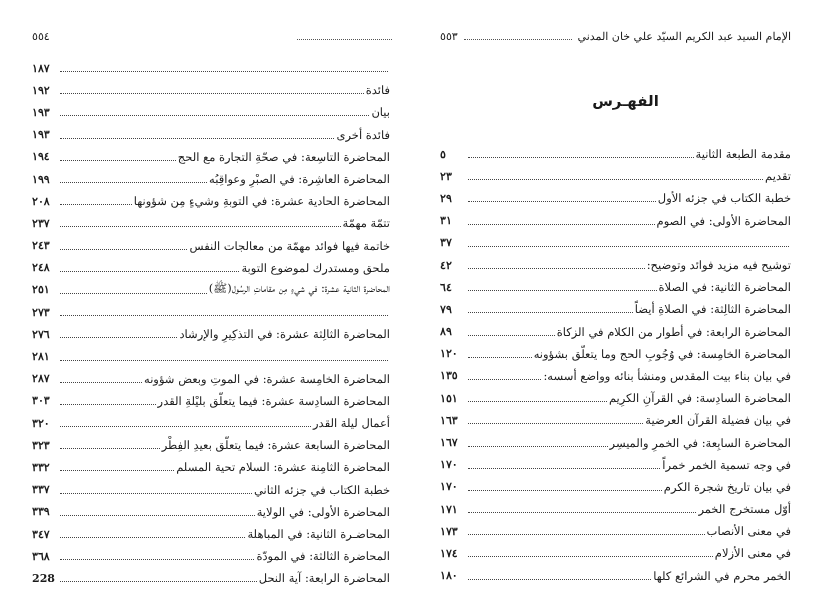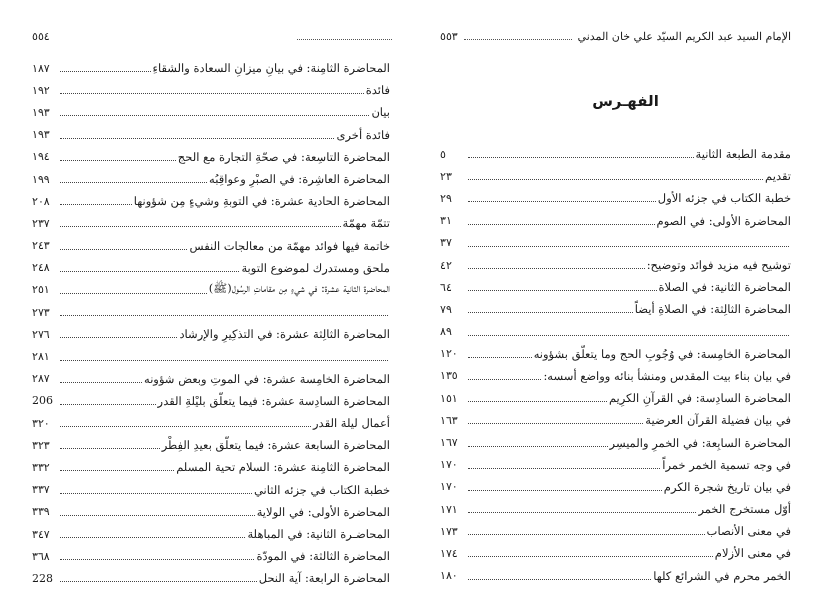--- a/index.html
+++ b/index.html
@@ -39,33 +39,32 @@
   .page-right .toc { top: 143px; left: 28px; right: 32px; }
   .toc-row {
     height: 22.2px; display: flex; flex-direction: row-reverse; align-items: center;
     font-size: 11.5px;
   }
   .toc-label { direction: rtl; white-space: nowrap; }
   .toc-leader {
     flex: 1; height: 1px; margin: 0 2px;
     border-bottom: 1.5px dotted #444; transform: translateY(3px);
   }
-  .toc-page { direction: rtl; white-space: nowrap; min-width: 26px; text-align: left; font-weight: normal; font-size: 11px; }
+  .toc-page { direction: rtl; white-space: nowrap; min-width: 26px; text-align: left; font-weight: bold; font-size: 11px; }
 </style>
 </head>
 <body>
 
 <div class="page page-left">
   <div class="running-header">
     <span class="rh-leader"></span>
     <span class="rh-num">٥٥٤</span>
   </div>
   <ul class="toc">
       <li class="toc-row">
-        <span class="toc-label">المحاضرة الثامِنة: في بيانِ ميزانِ السعادة والشقاءِ</span>
         <span class="toc-leader"></span>
         <span class="toc-page">١٨٧</span>
       </li>
       <li class="toc-row">
         <span class="toc-label">فائدة</span>
         <span class="toc-leader"></span>
         <span class="toc-page">١٩٢</span>
       </li>
       <li class="toc-row">
         <span class="toc-label">بيان</span>
@@ -126,21 +125,21 @@
         <span class="toc-page">٢٨١</span>
       </li>
       <li class="toc-row">
         <span class="toc-label">المحاضرة الخامِسة عشرة: في الموتِ وبعض شؤونه</span>
         <span class="toc-leader"></span>
         <span class="toc-page">٢٨٧</span>
       </li>
       <li class="toc-row">
         <span class="toc-label">المحاضرة السادِسة عشرة: فيما يتعلّق بليْلةِ القدر</span>
         <span class="toc-leader"></span>
-        <span class="toc-page">206</span>
+        <span class="toc-page">٣٠٣</span>
       </li>
       <li class="toc-row">
         <span class="toc-label">أعمال ليلة القدر</span>
         <span class="toc-leader"></span>
         <span class="toc-page">٣٢٠</span>
       </li>
       <li class="toc-row">
         <span class="toc-label">المحاضرة السابعة عشرة: فيما يتعلّق بعيدِ الفِطْر</span>
         <span class="toc-leader"></span>
         <span class="toc-page">٣٢٣</span>
@@ -219,20 +218,21 @@
         <span class="toc-label">المحاضرة الثانية: في الصلاة</span>
         <span class="toc-leader"></span>
         <span class="toc-page">٦٤</span>
       </li>
       <li class="toc-row">
         <span class="toc-label">المحاضرة الثالِثة: في الصلاةِ أيضاً</span>
         <span class="toc-leader"></span>
         <span class="toc-page">٧٩</span>
       </li>
       <li class="toc-row">
+        <span class="toc-label">المحاضرة الرابعة: في أطوار من الكلام في الزكاة</span>
         <span class="toc-leader"></span>
         <span class="toc-page">٨٩</span>
       </li>
       <li class="toc-row">
         <span class="toc-label">المحاضرة الخامِسة: في وُجُوبِ الحج وما يتعلّق بشؤونه</span>
         <span class="toc-leader"></span>
         <span class="toc-page">١٢٠</span>
       </li>
       <li class="toc-row">
         <span class="toc-label">في بيان بناء بيت المقدس ومنشأ بنائه وواضع أسسه:</span>

